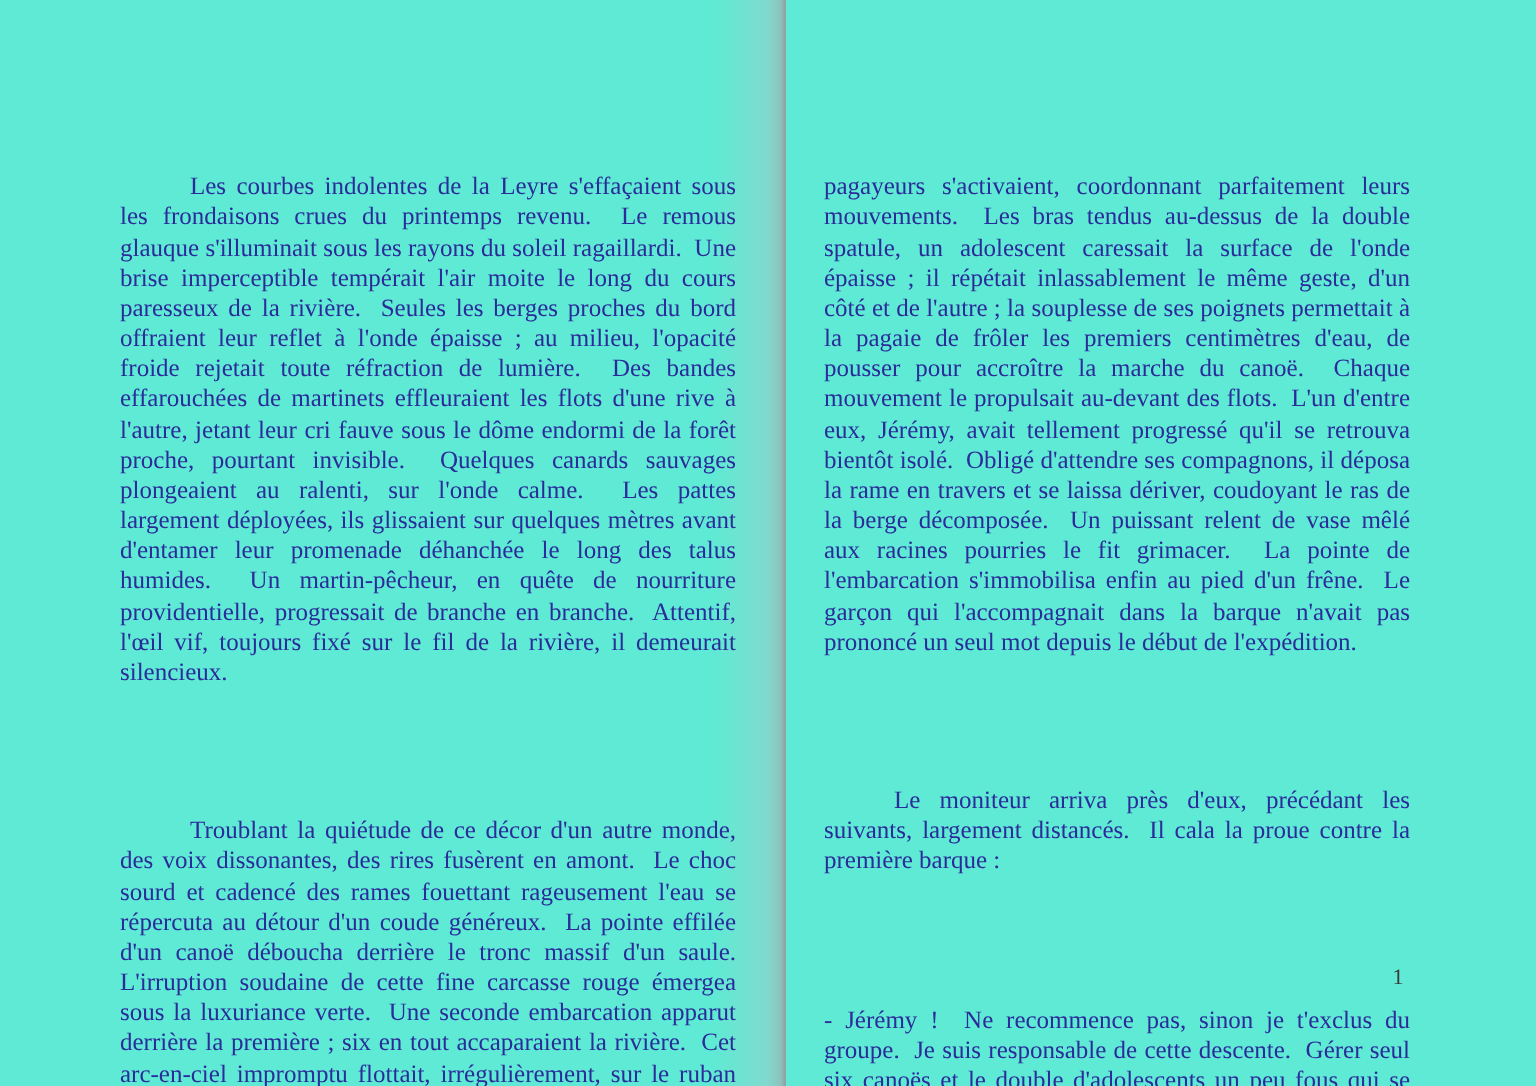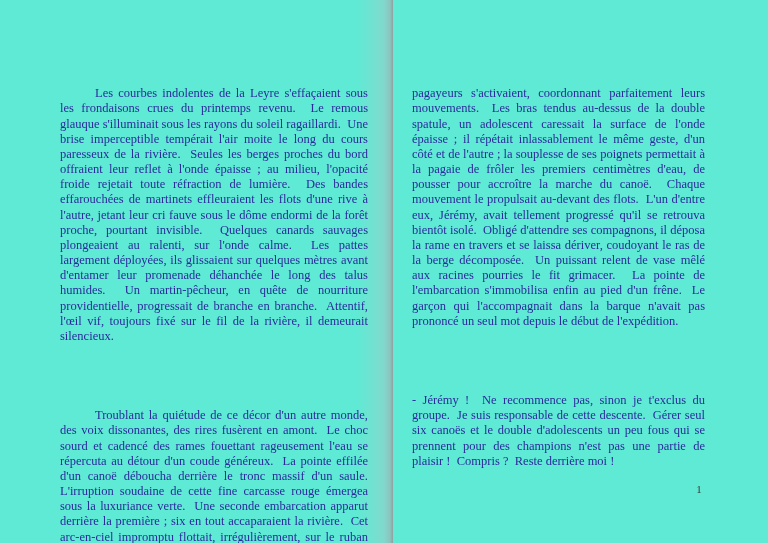--- a/index.html
+++ b/index.html
@@ -74,18 +74,19 @@
 
   <div id="gutter"></div>
 
   <div id="left-column" class="column">
     <p class="para indent">Les courbes indolentes de la Leyre s'effaçaient sous les frondaisons crues du printemps revenu.  Le remous glauque s'illuminait sous les rayons du soleil ragaillardi.  Une brise imperceptible tempérait l'air moite le long du cours paresseux de la rivière.  Seules les berges proches du bord offraient leur reflet à l'onde épaisse ; au milieu, l'opacité froide rejetait toute réfraction de lumière.  Des bandes effarouchées de martinets effleuraient les flots d'une rive à l'autre, jetant leur cri fauve sous le dôme endormi de la forêt proche, pourtant invisible.  Quelques canards sauvages plongeaient au ralenti, sur l'onde calme.  Les pattes largement déployées, ils glissaient sur quelques mètres avant d'entamer leur promenade déhanchée le long des talus humides.  Un martin-pêcheur, en quête de nourriture providentielle, progressait de branche en branche.  Attentif, l'œil vif, toujours fixé sur le fil de la rivière, il demeurait silencieux.</p>
     <p class="para indent">Troublant la quiétude de ce décor d'un autre monde, des voix dissonantes, des rires fusèrent en amont.  Le choc sourd et cadencé des rames fouettant rageusement l'eau se répercuta au détour d'un coude généreux.  La pointe effilée d'un canoë déboucha derrière le tronc massif d'un saule.  L'irruption soudaine de cette fine carcasse rouge émergea sous la luxuriance verte.  Une seconde embarcation apparut derrière la première ; six en tout accaparaient la rivière.  Cet arc-en-ciel impromptu flottait, irrégulièrement, sur le ruban de la Leyre.  Deux</p>
   </div>
 
   <div id="right-column" class="column">
     <p class="para">pagayeurs s'activaient, coordonnant parfaitement leurs mouvements.  Les bras tendus au-dessus de la double spatule, un adolescent caressait la surface de l'onde épaisse ; il répétait inlassablement le même geste, d'un côté et de l'autre ; la souplesse de ses poignets permettait à la pagaie de frôler les premiers centimètres d'eau, de pousser pour accroître la marche du canoë.  Chaque mouvement le propulsait au-devant des flots.  L'un d'entre eux, Jérémy, avait tellement progressé qu'il se retrouva bientôt isolé.  Obligé d'attendre ses compagnons, il déposa la rame en travers et se laissa dériver, coudoyant le ras de la berge décomposée.  Un puissant relent de vase mêlé aux racines pourries le fit grimacer.  La pointe de l'embarcation s'immobilisa enfin au pied d'un frêne.  Le garçon qui l'accompagnait dans la barque n'avait pas prononcé un seul mot depuis le début de l'expédition.</p>
+    <p class="para indent">Le moniteur arriva près d'eux, précédant les suivants, largement distancés.  Il cala la proue contre la première barque :</p>
     <p class="para">- Jérémy !  Ne recommence pas, sinon je t'exclus du groupe.  Je suis responsable de cette descente.  Gérer seul six canoës et le double d'adolescents un peu fous qui se prennent pour des champions n'est pas une partie de plaisir !  Compris ?  Reste derrière moi !</p>
   </div>
 
   <div id="page-number">1</div>
 
 </div>
 
 </body></html>

